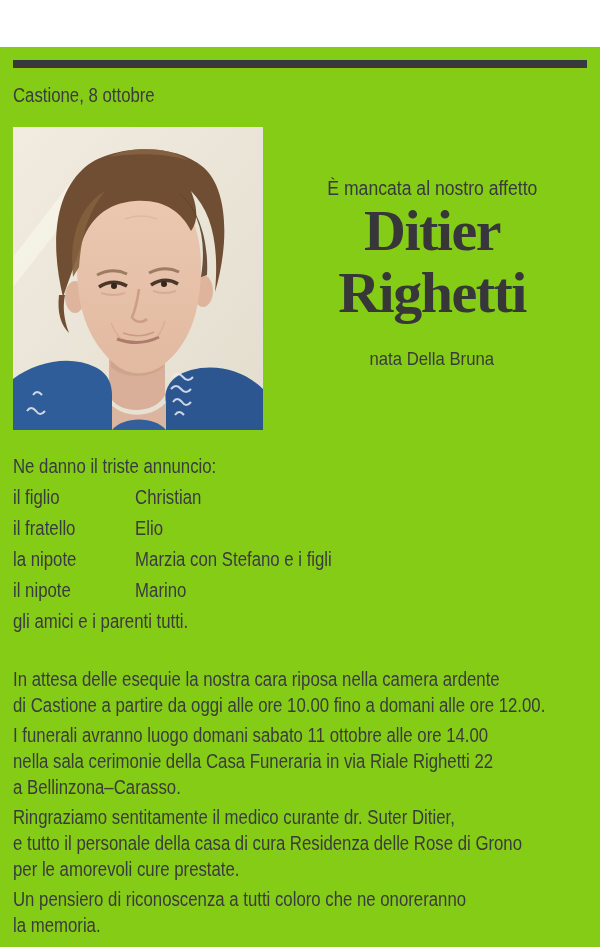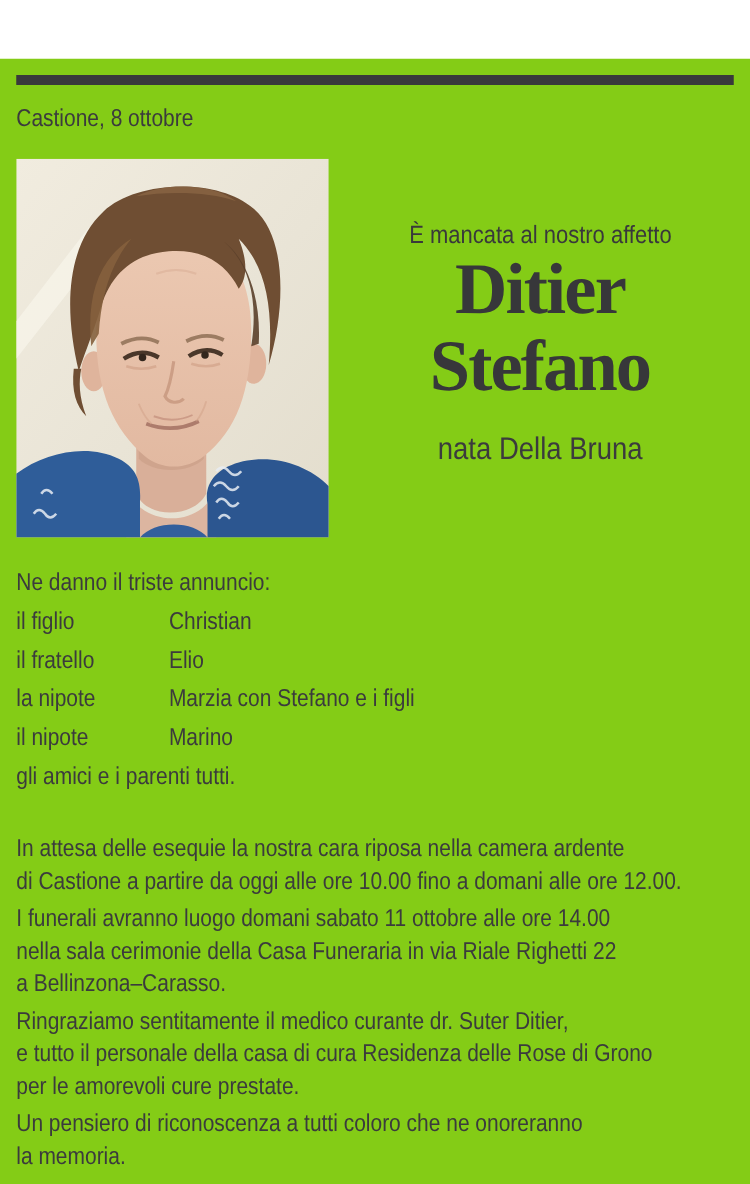--- a/index.html
+++ b/index.html
@@ -18,21 +18,21 @@
   
   .photo { position:absolute; left:13px; top:80px; width:250px; height:303px; }
   .photo svg { display:block; }
 
   
   .announce { position:absolute; left:280px; top:0; width:304px; height:400px; text-align:center; }
   .intro { position:absolute; top:128px; left:0; width:304px; font-size:20px; line-height:26px; color:#39393b; }
   .deceased { position:absolute; top:153px; left:0; width:304px;
     font-family:"Liberation Serif", serif; font-weight:bold; font-size:58px; line-height:62px;
     letter-spacing:-1.5px; color:#37373a; }
-  .maiden { position:absolute; top:299px; left:0; width:304px; font-size:25px; line-height:26px; }
+  .maiden { position:absolute; top:299px; left:0; width:304px; font-size:19px; line-height:26px; }
   .birthyear { position:absolute; top:325px; left:0; width:304px; font-size:19px; line-height:26px; }
 
   
   .family { position:absolute; left:13px; top:404px; width:680px; transform:scaleX(0.86); transform-origin:0 0;
     font-size:19.5px; }
   .family .head { line-height:31px; }
   .frow { display:flex; line-height:31px; }
   .frow .rel { width:142px; flex:0 0 142px; }
   .family .closing { line-height:31px; }
 
@@ -129,21 +129,21 @@
       <path d="M112,92 Q128,86 144,92" stroke="#d8ab93" stroke-width="1.5" fill="none" opacity="0.5"></path>
     </svg>
   </div>
 
   <div class="announce">
     <div class="intro">
       <span class="cond-c">È mancata al nostro affetto</span>
     </div>
     <div class="deceased">
       <div>Ditier</div>
-      <div>Stefano</div>
+      <div>Righetti</div>
     </div>
     <div class="maiden">
       <span class="cond-c">nata Della Bruna</span>
     </div>
   </div>
 
   <div class="family">
     <div class="head">Ne danno il triste annuncio:</div>
     <div class="frow">
       <span class="rel">il figlio</span>

